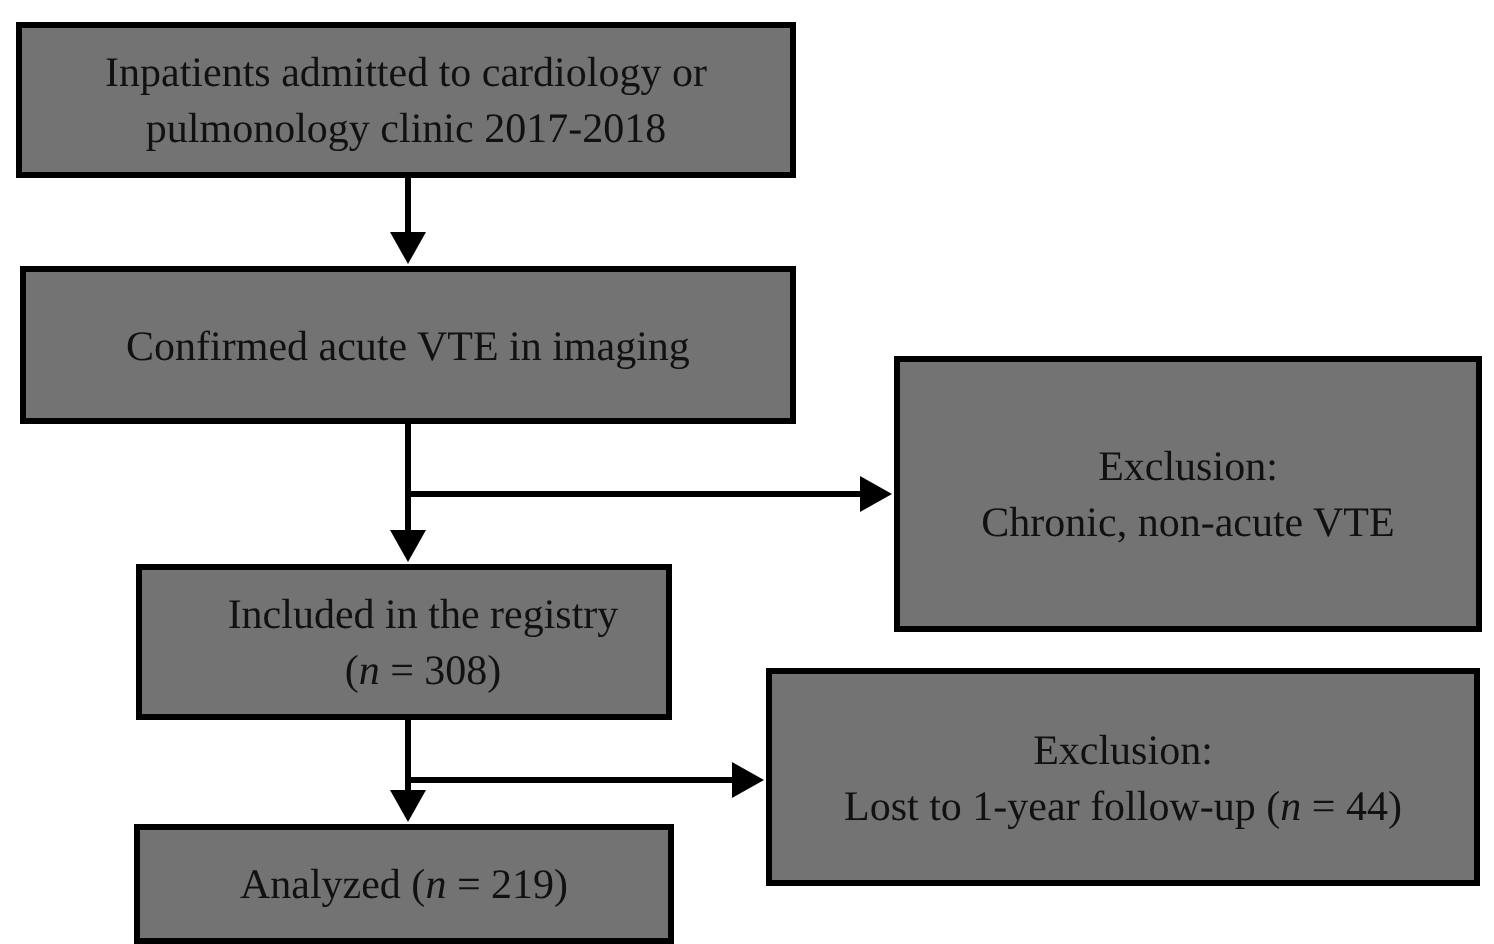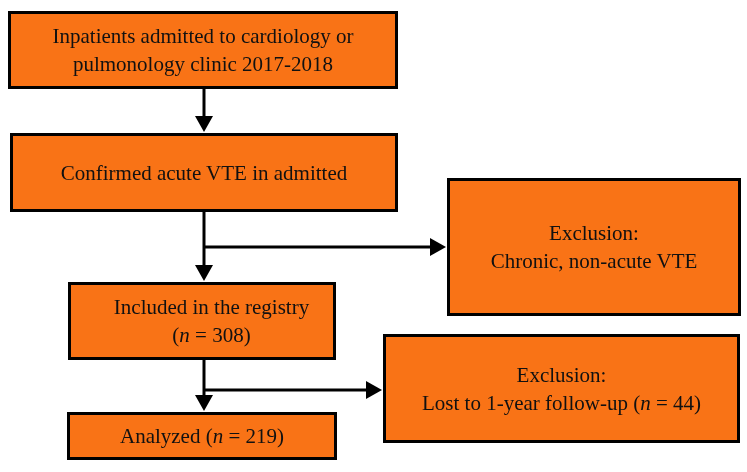--- a/index.html
+++ b/index.html
@@ -13,21 +13,21 @@
     height: 472px;
     background: #ffffff;
     font-family: "Liberation Serif", "DejaVu Serif", serif;
     color: #111111;
     overflow: hidden;
   }
   .box {
     position: absolute;
     box-sizing: border-box;
     border: 3px solid #000000;
-    background: #f97316;
+    background: #737373;
     display: flex;
     flex-direction: column;
     justify-content: center;
     align-items: center;
     text-align: center;
     font-size: 21px;
     line-height: 28px;
   }
   .box .ln { white-space: nowrap; }
   .box i { font-style: italic; }
@@ -36,21 +36,21 @@
     left: 0;
     top: 0;
     pointer-events: none;
   }
   
   #box-population { left: 8px;   top: 11px;  width: 390px; height: 78px; }
   #box-confirmed  { left: 10px;  top: 133px; width: 388px; height: 79px; }
   #box-exclusion1 { left: 447px; top: 178px; width: 294px; height: 138px; }
   #box-included   { left: 68px;  top: 282px; width: 268px; height: 78px; padding-left: 19px; }
   #box-exclusion2 { left: 383px; top: 334px; width: 357px; height: 109px; }
-  #box-analyzed   { left: 67px;  top: 412px; width: 270px; height: 48px; }
+  #box-analyzed   { left: 67px;  top: 412px; width: 270px; height: 60px; }
 </style>
 </head>
 <body>
 
 <div class="figure">
 
   <svg class="connectors" width="747" height="472" viewBox="0 0 747 472">
 
     <g>
       <line x1="204" y1="88" x2="204" y2="119" stroke="#000000" stroke-width="3"></line>
@@ -77,21 +77,21 @@
       <polygon points="366,381 366,399 382,390" fill="#000000"></polygon>
     </g>
   </svg>
 
   <div class="box" id="box-population">
     <div class="ln">Inpatients admitted to cardiology or</div>
     <div class="ln">pulmonology clinic 2017-2018</div>
   </div>
 
   <div class="box" id="box-confirmed">
-    <div class="ln">Confirmed acute VTE in admitted</div>
+    <div class="ln">Confirmed acute VTE in imaging</div>
   </div>
 
   <div class="box" id="box-exclusion1">
     <div class="ln">Exclusion:</div>
     <div class="ln">Chronic, non-acute VTE</div>
   </div>
 
   <div class="box" id="box-included">
     <div class="ln">Included in the registry</div>
     <div class="ln"><span>(</span><i>n</i><span> = 308)</span></div>

